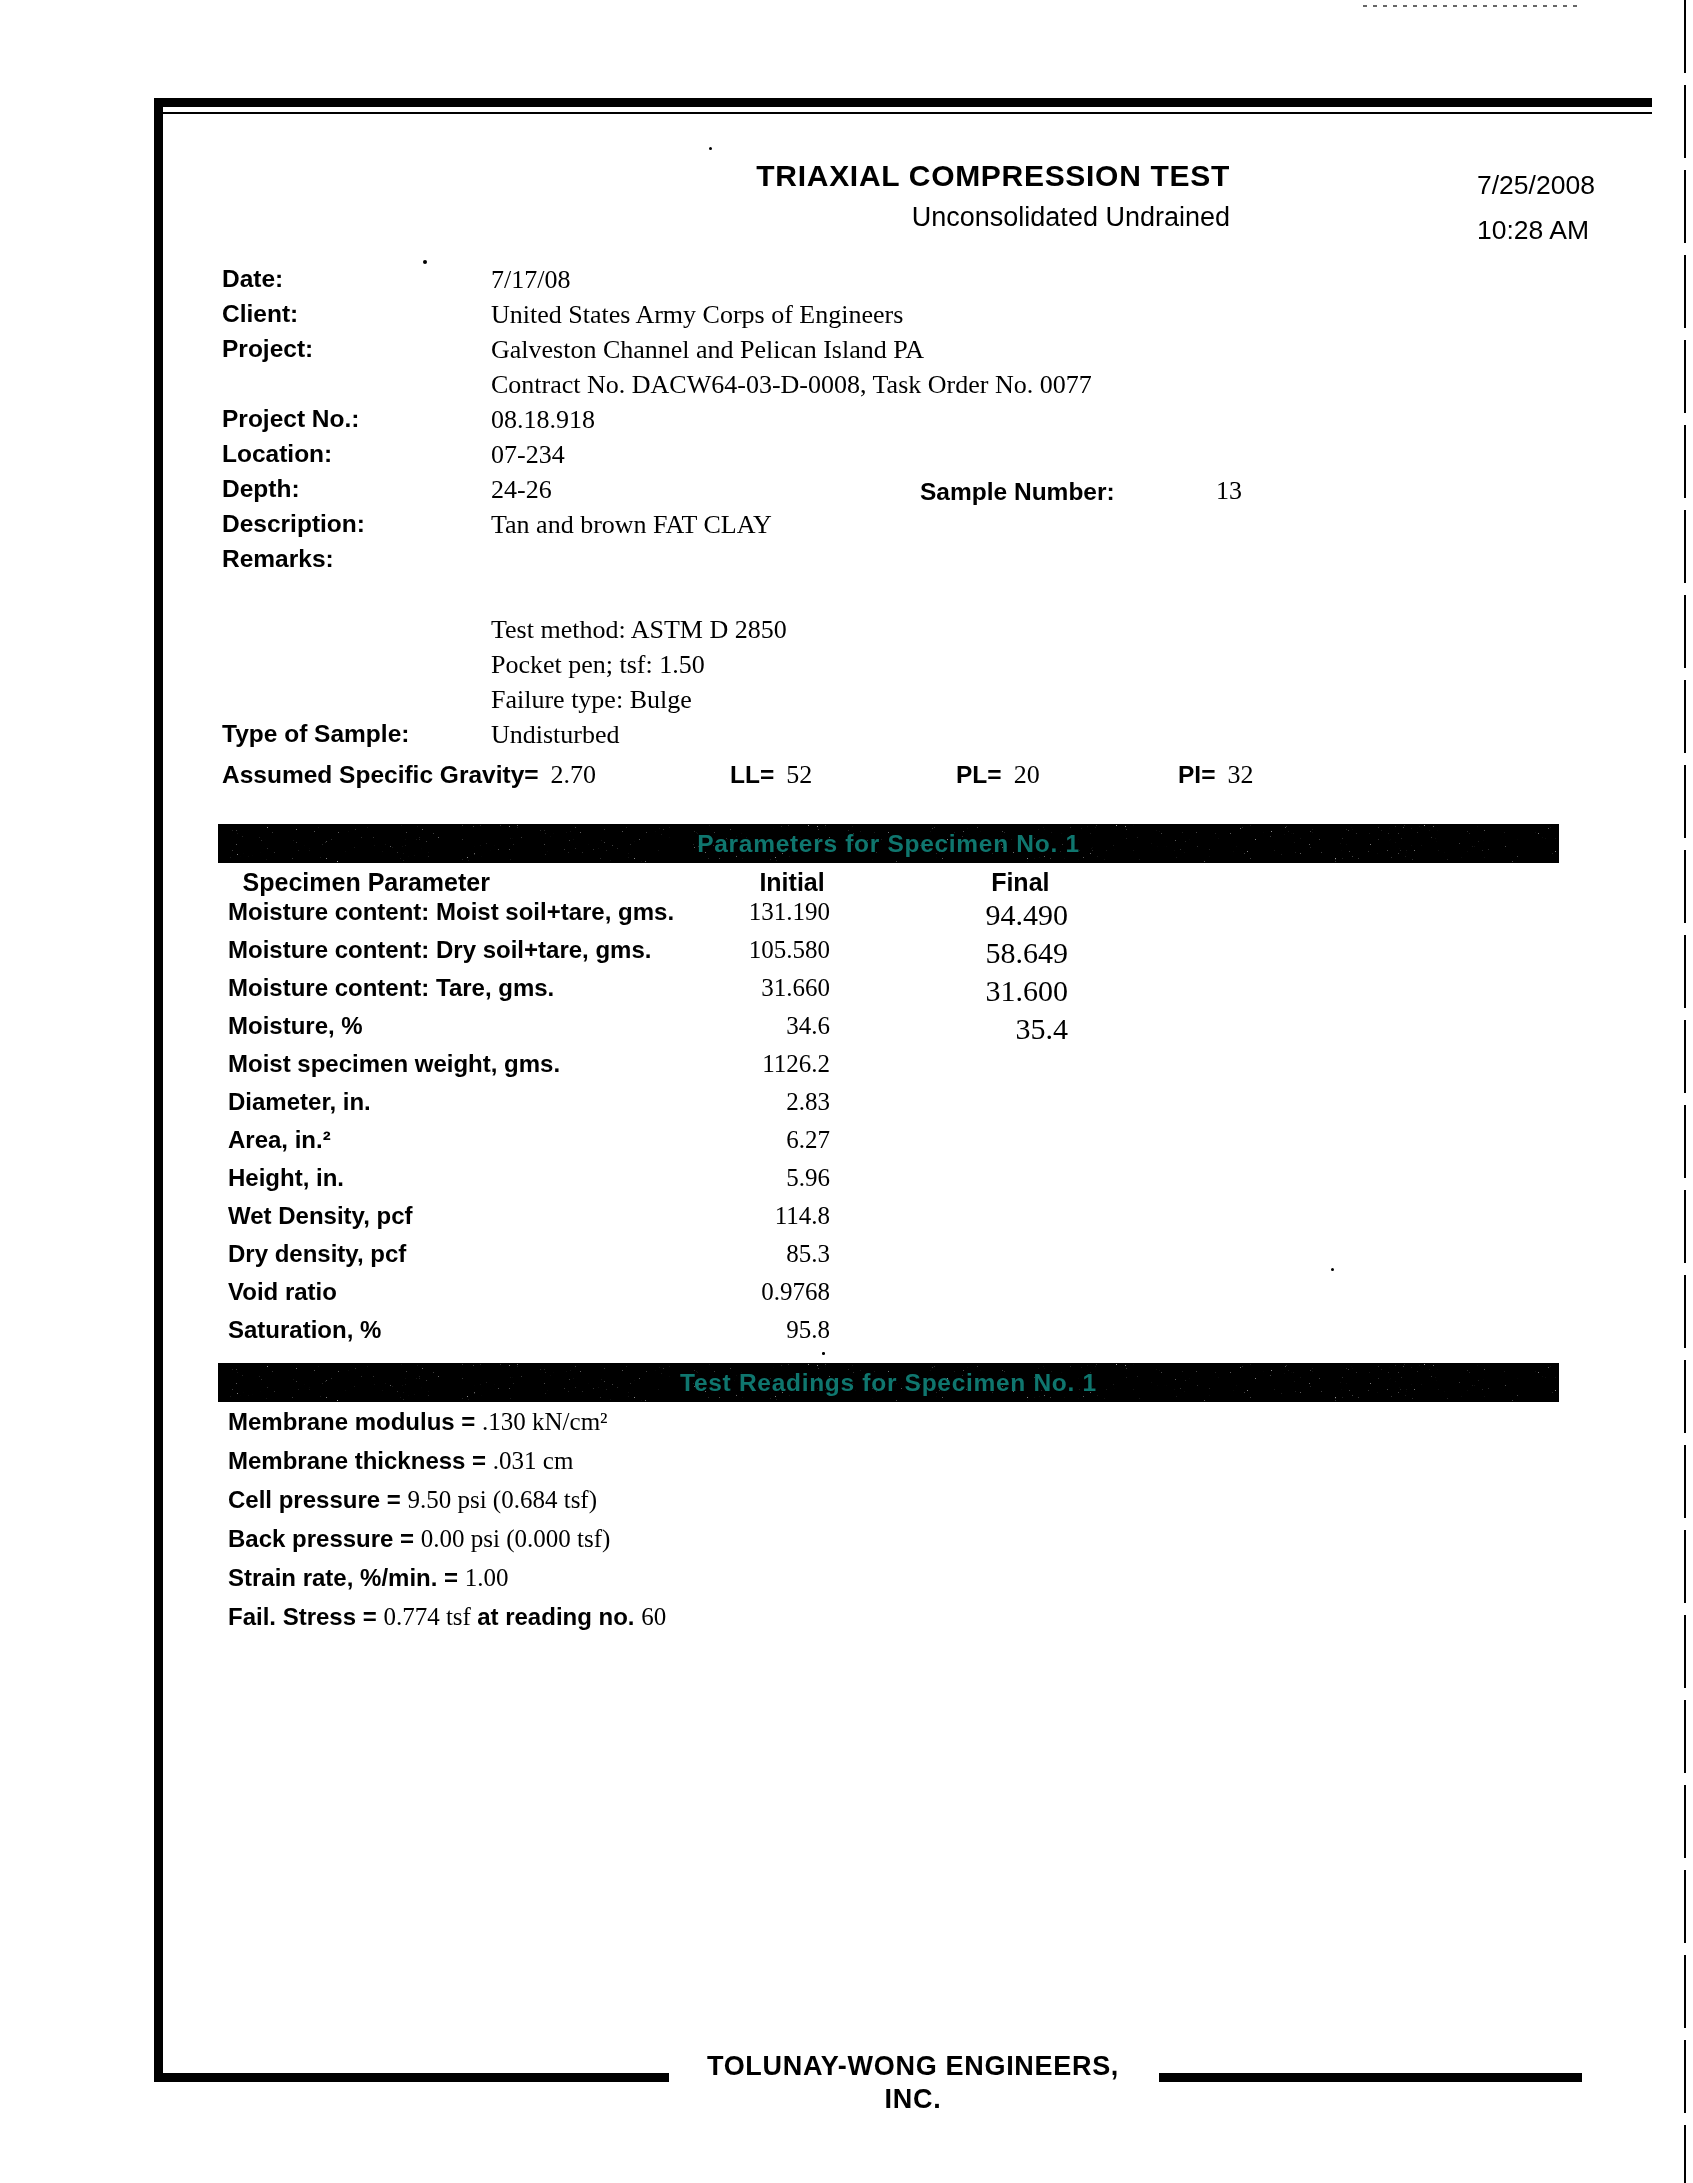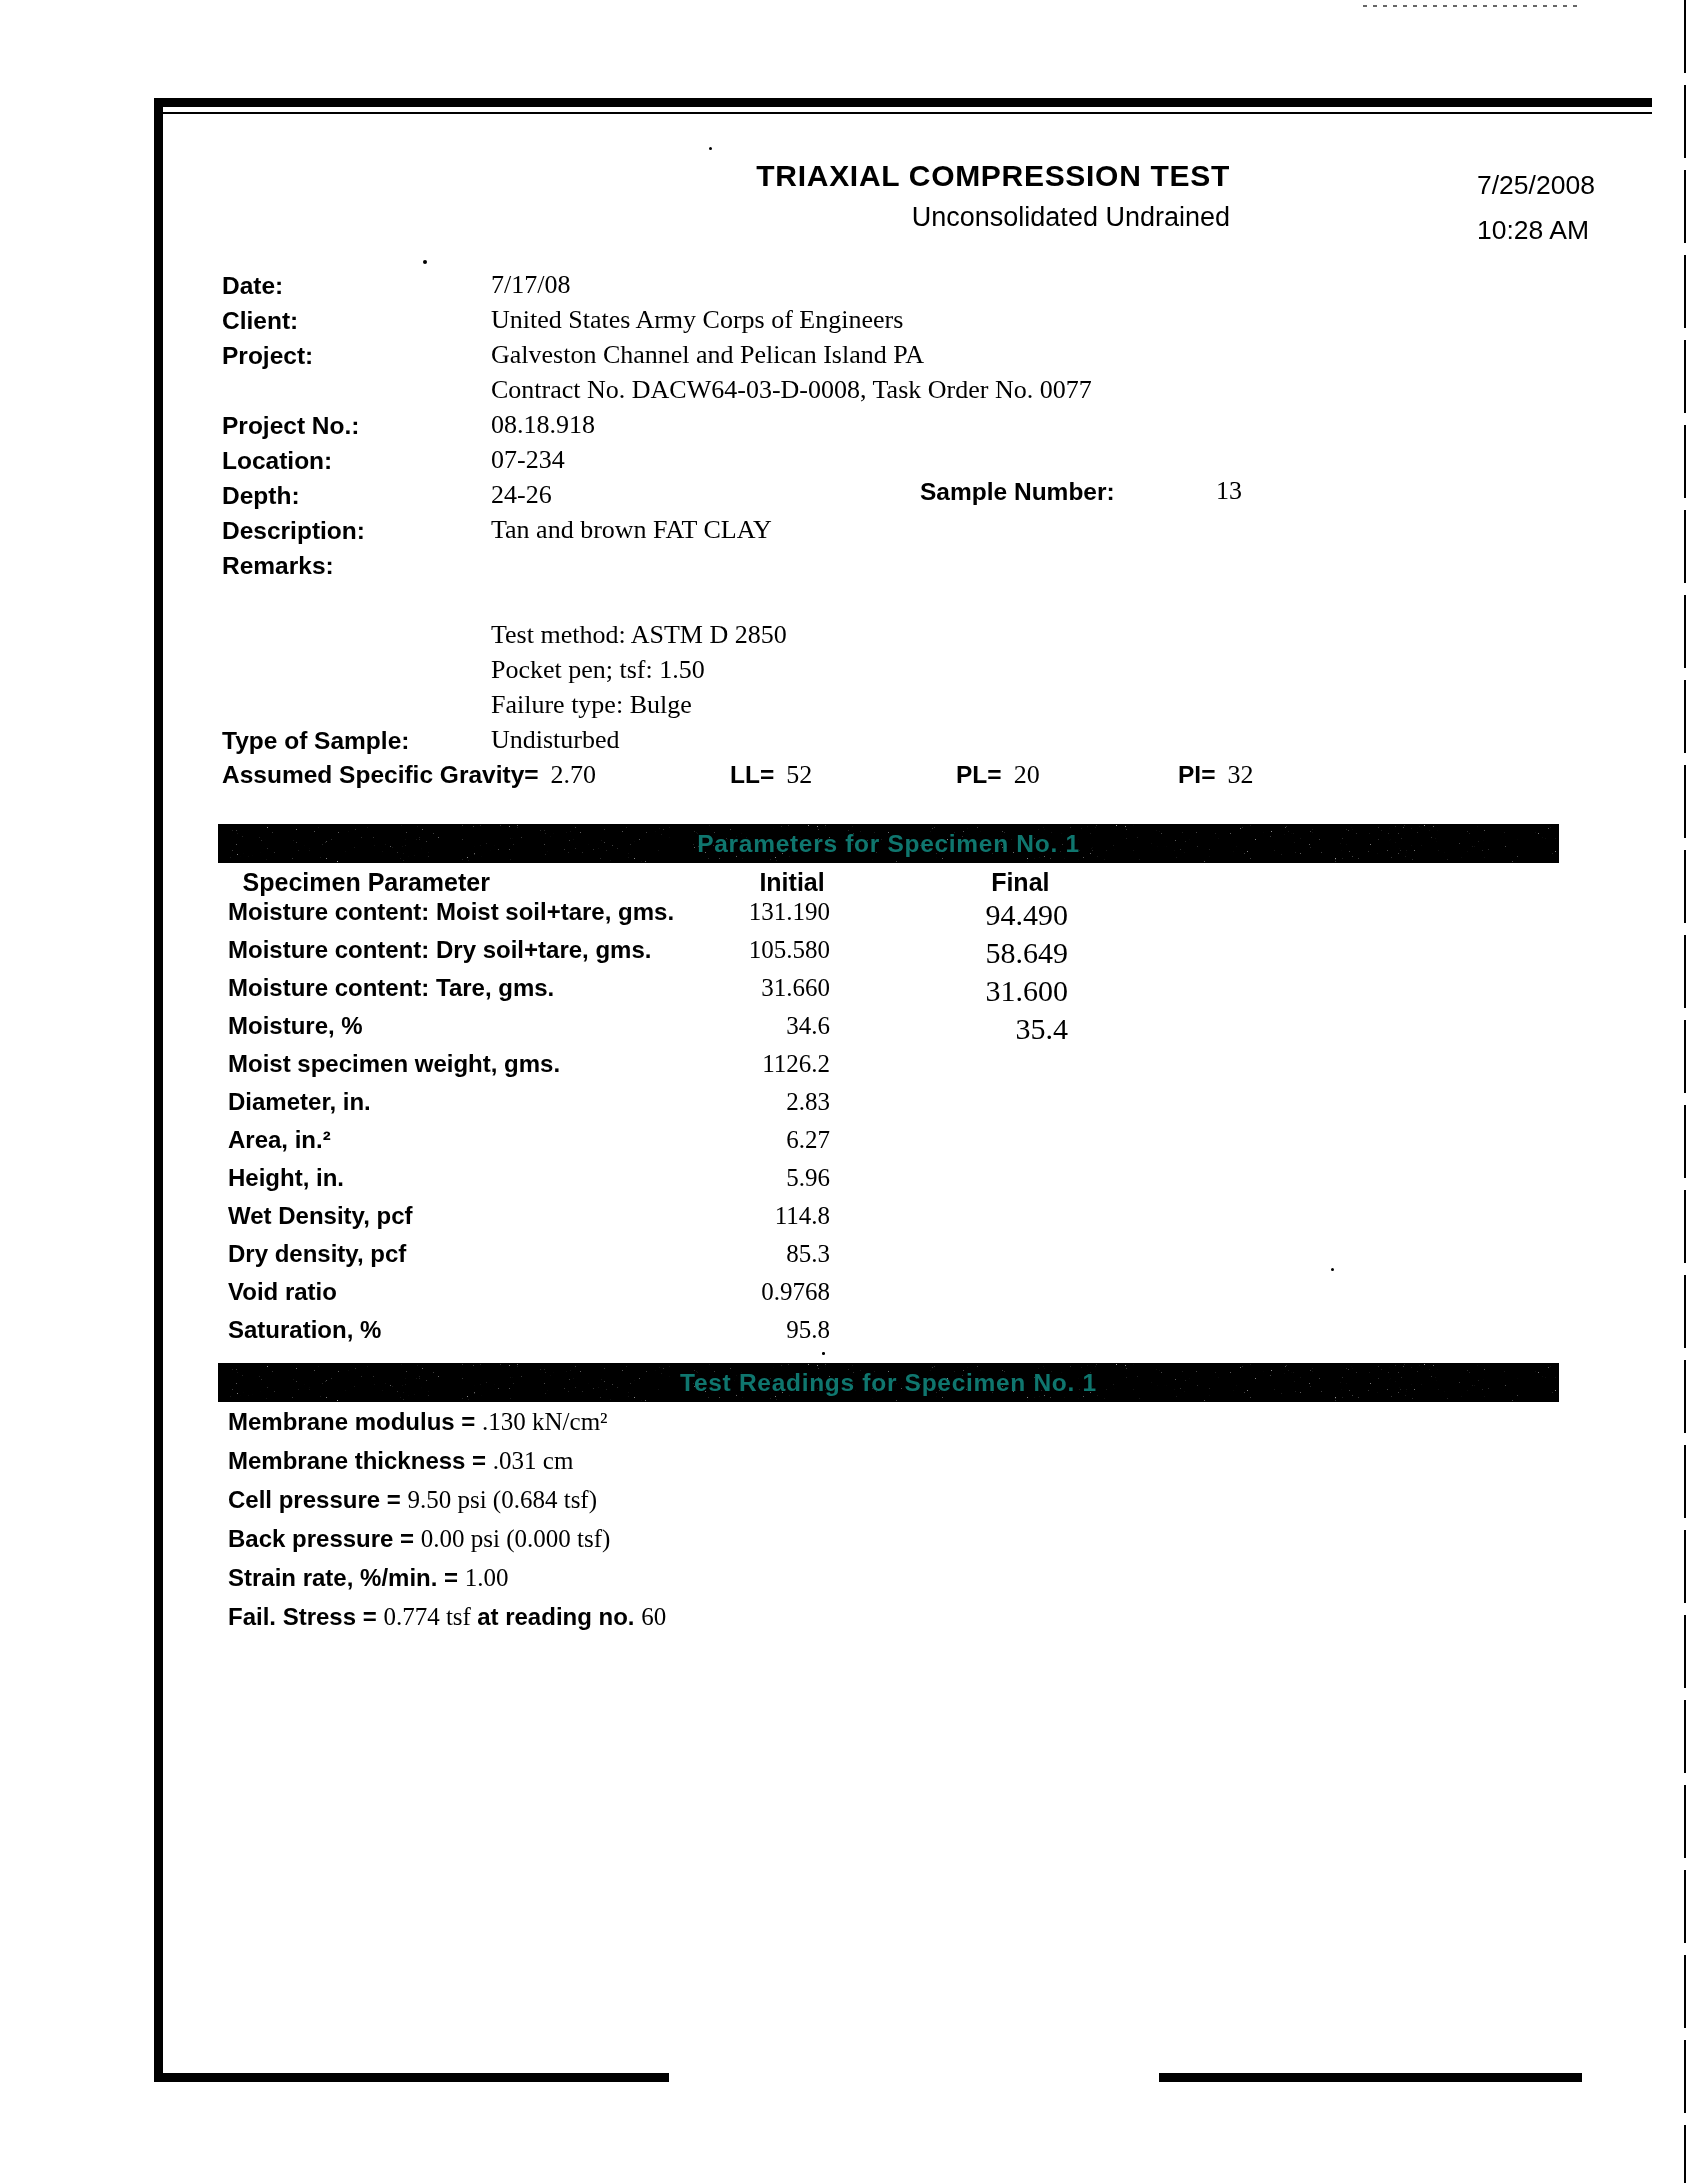--- a/index.html
+++ b/index.html
@@ -17,21 +17,21 @@
              background:repeating-linear-gradient(to right,#666 0 4px,transparent 4px 10px);}
   .speck{position:absolute;background:#000;border-radius:50%;}
   
   .title-block{position:absolute;left:595px;top:159px;width:635px;text-align:right;}
   .report-title{font-size:30px;font-weight:bold;letter-spacing:0.7px;}
   .report-subtitle{font-size:27px;font-weight:normal;margin-top:9.3px;}
   .stamp-block{position:absolute;left:1477px;top:163px;width:198px;}
   .stamp-date,.stamp-time{font-size:26.5px;line-height:45px;}
   
   .info-rows{position:absolute;left:222px;top:265px;width:1257px;}
-  .info-row{height:35px;display:flex;align-items:flex-end;}
+  .info-row{height:35px;display:flex;align-items:flex-start;}
   .info-label{width:269px;flex:0 0 269px;font-weight:bold;font-size:24.5px;}
   .info-value{font-family:"Liberation Serif",serif;font-size:26px;}
   .sample-abs{position:absolute;font-weight:bold;font-size:24.5px;}
   .sample-val{position:absolute;font-family:"Liberation Serif",serif;font-size:26px;margin-left:19px;}
   .indices-row{position:absolute;left:222px;top:760px;width:1257px;height:35px;}
   .idx{position:absolute;top:0;font-weight:bold;font-size:24.5px;white-space:nowrap;}
   .idx .sv{font-family:"Liberation Serif",serif;font-weight:normal;font-size:26px;margin-left:12px;}
   .tm-row{position:absolute;left:222px;top:793px;width:1257px;display:flex;margin-top:28px;}
   
   .banner{position:absolute;left:218px;width:1341px;height:37px;border-top:1.3px solid #000;
@@ -297,15 +297,16 @@
 
   <div class="reading-line">
     <b>Strain rate, %/min. = </b><span class="v">1.00</span><b></b><span class="v"></span>
   </div>
 
   <div class="reading-line">
     <b>Fail. Stress = </b><span class="v">0.774 tsf </span><b>at reading no. </b><span class="v">60</span>
   </div>
 </div>
 
+  <div class="footer-text">TOLUNAY-WONG ENGINEERS, INC.</div>
 
 </div>
 
 
 </body></html>

